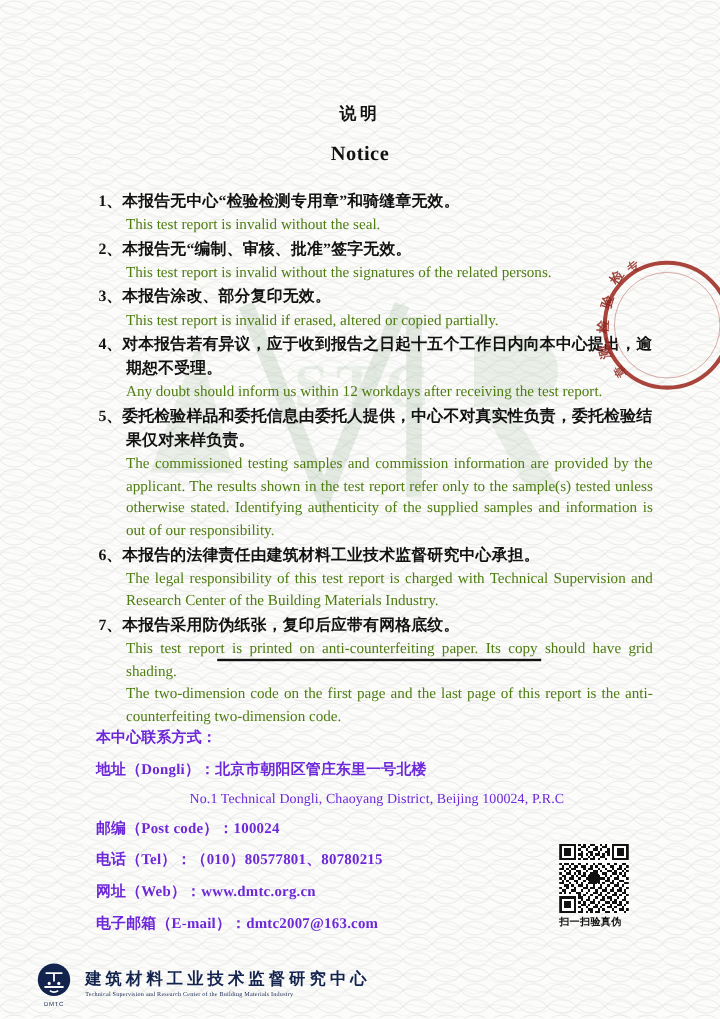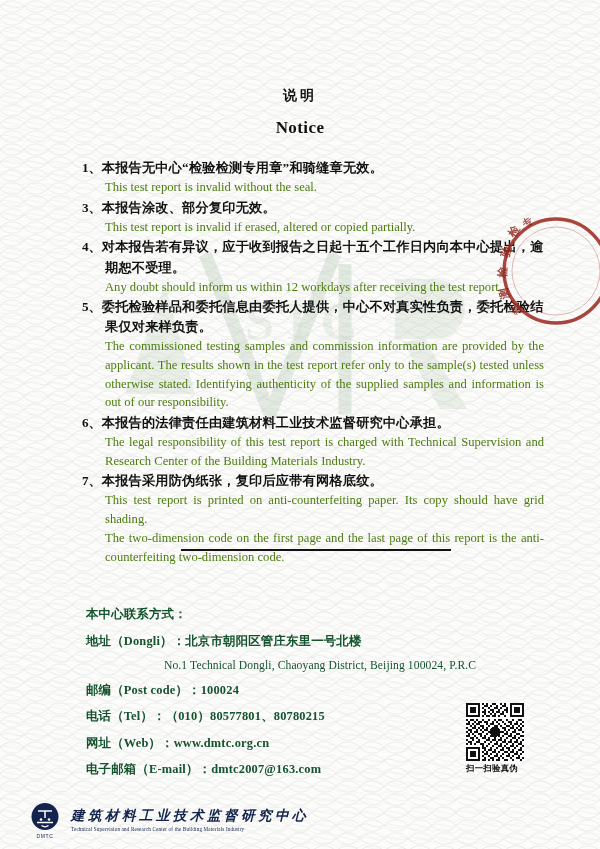--- a/index.html
+++ b/index.html
@@ -62,22 +62,22 @@
   }
   .en.justify{text-align:justify;text-align-last:left;}
 
   .divider{
     position:absolute;left:181px;top:549px;width:270px;height:0;
     border-top:2.2px solid #111;z-index:3;
   }
 
   
   .contact{
-    position:absolute;left:86px;top:606px;z-index:3;
-    font-size:12.4px;color:#14532d;
+    position:absolute;left:80px;top:606px;z-index:3;
+    font-size:12.4px;color:#6d28d9;
   }
   .contact .row{margin-bottom:9.5px;font-weight:bold;letter-spacing:.2px;}
   .contact .row .val{font-weight:bold;}
   .contact .row.en-row{
     font-weight:normal;padding-left:78px;font-size:11.6px;letter-spacing:.1px;
   }
   .contact .label-cn{font-weight:bold;}
 
   
   .qr-wrap{
@@ -94,21 +94,21 @@
   .footer{
     position:absolute;left:0;top:792px;width:600px;height:57px;z-index:3;
     display:flex;align-items:center;
   }
   .footer-inner{display:flex;align-items:center;padding-left:28px;}
   .logo-mark{position:relative;width:34px;height:40px;flex:0 0 auto;}
   .logo-mark svg{width:34px;height:40px;display:block;}
   .footer-text{margin-left:9px;}
   .footer-cn{
     font-size:13.6px;font-weight:bold;color:#12234d;
-    letter-spacing:3.4px;line-height:1.1;font-style:italic;
+    letter-spacing:3.4px;line-height:1.1;
   }
   .footer-en{
     font-size:5.1px;color:#12234d;letter-spacing:.18px;
     margin-top:2px;white-space:nowrap;
   }
 </style>
 </head>
 <body>
 
 <div class="page">
@@ -166,20 +166,24 @@
     <div class="title-cn">说明</div>
     <div class="title-en">Notice</div>
 
     <div class="notice-list">
 
       <div class="item">
         <div class="cn"><span class="num">1、</span><span>本报告无中心“检验检测专用章”和骑缝章无效。</span></div>
         <div class="en">This test report is invalid without the seal.</div>
       </div>
 
+      <div class="item">
+        <div class="cn"><span class="num">2、</span><span>本报告无“编制、审核、批准”签字无效。</span></div>
+        <div class="en">This test report is invalid without the signatures of the related persons.</div>
+      </div>
 
       <div class="item">
         <div class="cn"><span class="num">3、</span><span>本报告涂改、部分复印无效。</span></div>
         <div class="en">This test report is invalid if erased, altered or copied partially.</div>
       </div>
 
       <div class="item">
         <div class="cn"><span class="num">4、</span><span>对本报告若有异议，应于收到报告之日起十五个工作日内向本中心提出，逾期恕不受理。</span></div>
         <div class="en">Any doubt should inform us within 12 workdays after receiving the test report.</div>
       </div>

